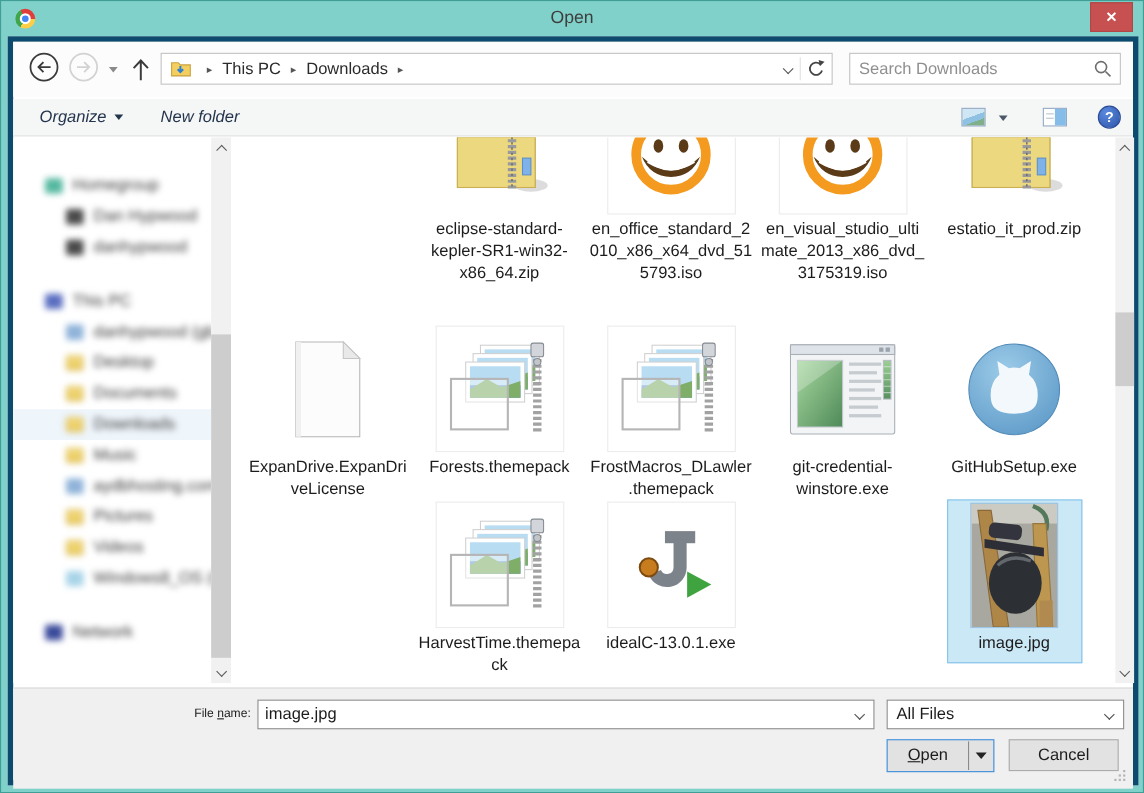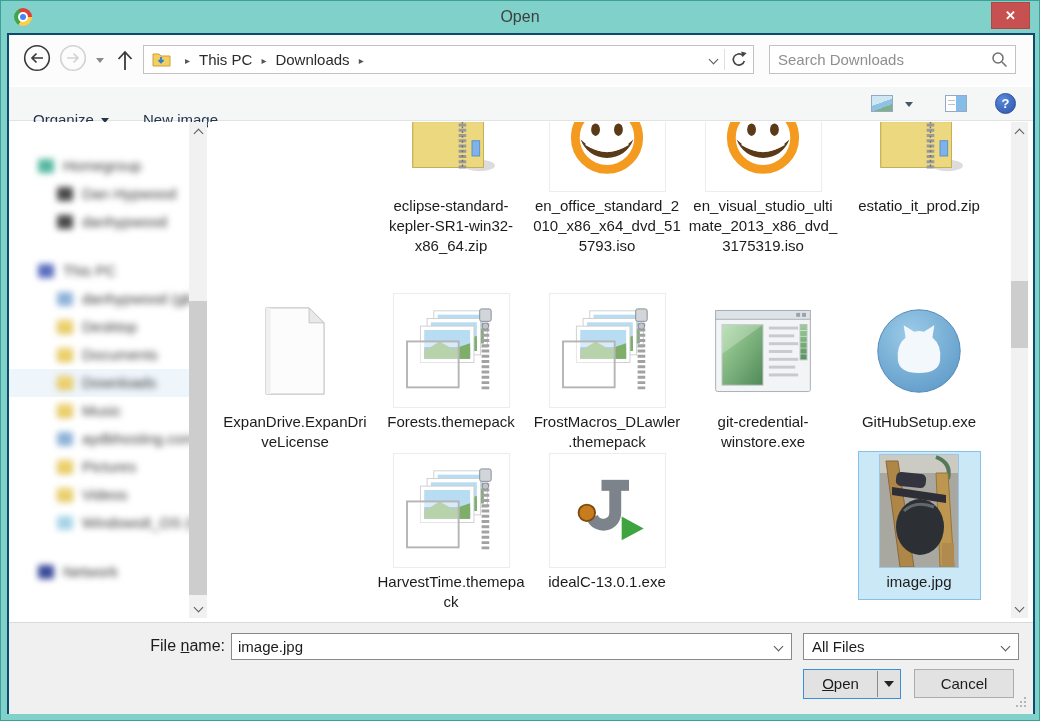--- a/index.html
+++ b/index.html
@@ -18,21 +18,21 @@
   .chrome-icon::after { content:""; position:absolute; left:6px; top:6px; width:6px; height:6px;
     border-radius:50%; background:#4285f4; }
   .win-title { position:absolute; left:0; top:0; width:100%; text-align:center; line-height:31px;
     font-size:16px; color:#3e3e3e; }
   .close-btn { position:absolute; right:9px; top:1px; width:39px; height:27px; background:#c75050;
     border:1px solid #b04646; color:#fff; font-size:13px; font-weight:bold; text-align:center;
     line-height:25px; cursor:default; }
 
   
   .inner { position:absolute; left:6px; top:32px; width:1028px; height:681px; background:#fff;
-    border:2px solid #0c4a6e; }
+    border:5px solid #0c4a6e; }
 
   
   .navrow { position:absolute; left:0; top:0; width:100%; height:50px; background:#fcfcfc; }
   .nav-circle { position:absolute; top:9px; width:28px; height:28px; }
   .nav-back { left:14px; } .nav-fwd { left:50px; }
   .nav-caret { position:absolute; left:87px; top:23px; width:0; height:0;
     border-left:4px solid transparent; border-right:4px solid transparent; border-top:5px solid #8a8a8a; }
   .nav-up { position:absolute; left:106px; top:12px; width:20px; height:26px; }
 
   .addrbox { position:absolute; left:134px; top:10px; width:611px; height:29px; background:#fff;
@@ -55,21 +55,21 @@
   .vchev { display:inline-block; width:7px; height:7px; border-right:1.4px solid #555;
     border-bottom:1.4px solid #555; transform:rotate(45deg); }
   .upchev { display:inline-block; width:7px; height:7px; border-left:1.6px solid #5a5a5a;
     border-top:1.6px solid #5a5a5a; transform:rotate(45deg); }
   .dnchev { display:inline-block; width:7px; height:7px; border-right:1.6px solid #5a5a5a;
     border-bottom:1.6px solid #5a5a5a; transform:rotate(45deg); }
 
   
   .toolbar { position:absolute; left:0; top:52px; width:100%; height:34px; background:#f5f6f6;
     border-bottom:1px solid #e3e3e3; font-size:15px; color:#24364d; }
-  .tb-item { position:absolute; top:16px; height:33px; line-height:33px; cursor:default; }
+  .tb-item { position:absolute; top:0; height:33px; line-height:33px; cursor:default;font-style:italic; }
   .tb-organize { left:24px; }
   .tb-organize .tb-caret { display:inline-block; margin-left:7px; width:0; height:0; vertical-align:2px;
     border-left:4px solid transparent; border-right:4px solid transparent; border-top:5px solid #24364d; }
   .tb-newfolder { left:134px; }
   .tb-views { position:absolute; left:862px; top:8px; width:22px; height:17px; border:1px solid #93aac2;
     background:linear-gradient(160deg,#cfe7f5 0 45%, #8fc2e2 45% 70%, #7fb08a 70%); }
   .tb-views-caret { position:absolute; left:896px; top:15px; width:0; height:0;
     border-left:4px solid transparent; border-right:4px solid transparent; border-top:5px solid #4a5866; }
   .tb-preview { position:absolute; left:936px; top:8px; width:22px; height:17px; border:1px solid #93aac2; background:#fff; }
   .tb-preview::after { content:""; position:absolute; right:0; top:0; width:10px; height:15px; background:#85bce8; }
@@ -114,21 +114,21 @@
   .thumb svg { display:block; }
   .t-photo-1 svg { width:72px; height:112px; box-shadow:0 0 0 1px #c9c9c9; }
   .t-photo-2 svg { width:78px; height:112px; box-shadow:0 0 0 1px #9cc6e4; }
 
   .main-scroll { position:absolute; left:1002px; top:87px; width:17px; height:496px; background:#f1f1f1; }
   .main-thumb { position:absolute; left:0; top:159px; width:17px; height:67px; background:#cdcdcd; }
 
   
   .footer { position:absolute; left:0; top:587px; width:100%; height:92px; background:#f0f0f0; border-top:1px solid #d9d9d9; }
   .fname-label { position:absolute; left:0; top:10px; width:216px; height:26px; line-height:26px;
-    text-align:right; font-size:16px; color:#1c1c1c; }
+    text-align:right; font-size:11px; color:#1c1c1c; }
   .mn { text-decoration:underline; }
   .combo { position:absolute; top:10px; height:27px; background:#fff; border:1px solid #8a8a8a; }
   .combo-fname { left:222px; width:561px; }
   .combo input { position:absolute; left:6px; top:1px; width:520px; height:23px; border:none; outline:none;
     font-size:15px; color:#1c1c1c; font-family:"Liberation Sans", sans-serif; }
   .combo .vchev { position:absolute; right:9px; top:9px; }
   .combo-type { left:794px; width:216px; font-size:15px; color:#1c1c1c; line-height:25px; padding-left:8px; }
 
   .btn { position:absolute; top:46px; height:29px; background:#e2e2e2; border:1px solid #acacac;
     font-size:15px; color:#1c1c1c; text-align:center; }
@@ -194,21 +194,21 @@
           <circle cx="7" cy="7" r="5" fill="none" stroke="#6f6f6f" stroke-width="1.5"></circle>
           <path d="M11,11 L15.5,15.5" stroke="#6f6f6f" stroke-width="1.5"></path>
         </svg>
       </div>
     </div>
 
     <div class="toolbar">
       <div class="tb-item tb-organize">
         <span>Organize</span><span class="tb-caret"></span>
       </div>
-      <div class="tb-item tb-newfolder">New image</div>
+      <div class="tb-item tb-newfolder">New folder</div>
       <div class="tb-views"></div>
       <div class="tb-views-caret"></div>
       <div class="tb-preview"></div>
       <div class="tb-help">?</div>
     </div>
 
     <div class="sidebar" id="sidebar-list">
         <div class="side-item lv0">
           <span class="blurwrap">
             <span class="sicon si-homegroup"></span>

